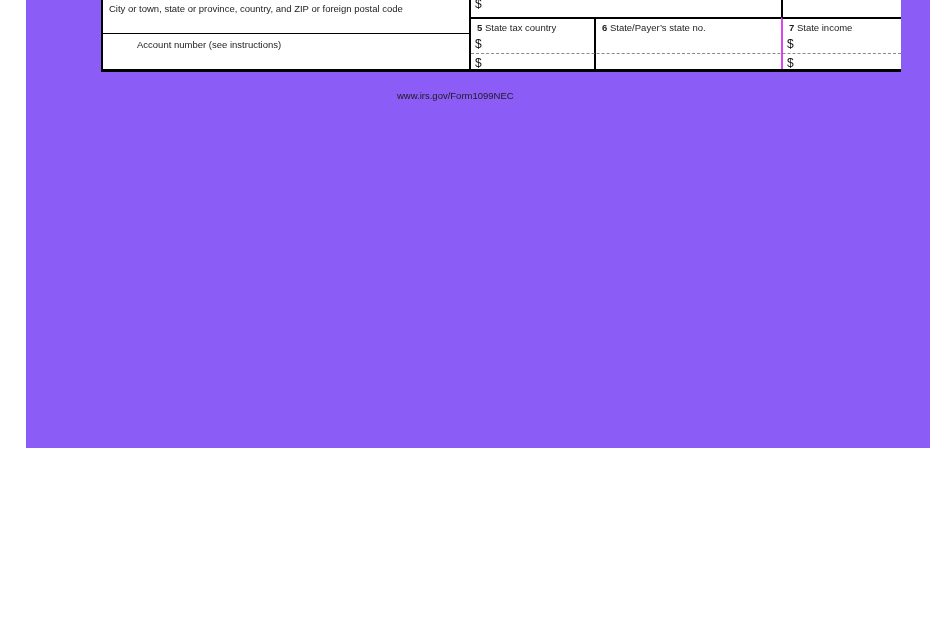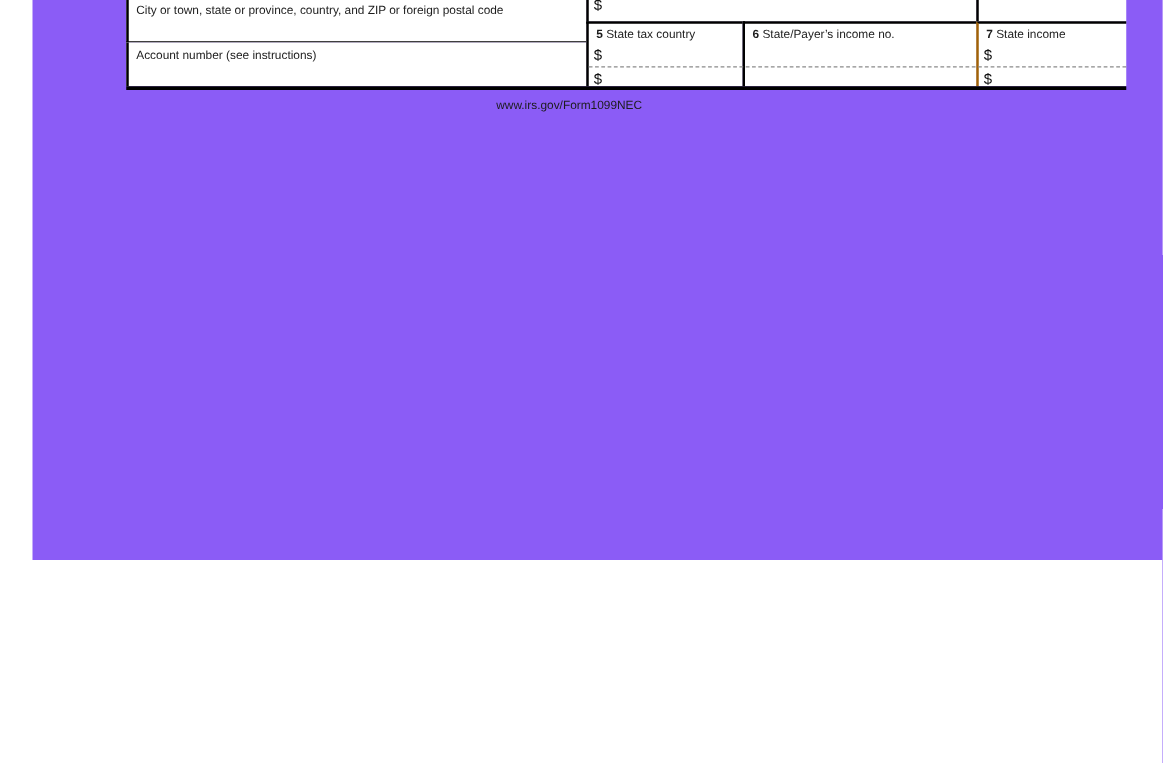--- a/index.html
+++ b/index.html
@@ -17,30 +17,30 @@
     display:block;
     font-size:9.5px;
     line-height:11px;
     color:#1c1c1c;
     padding:3px 4px 0 6px;
     white-space:nowrap;
   }
   .lbl b{font-weight:bold;}
   
   .cell-city{left:75px;top:0;width:368px;height:34px;border-left:2px solid #000;border-bottom:1px solid #000;}
-  .cell-account{left:75px;top:34px;width:368px;height:35px;border-left:2px solid #000;}
+  .cell-account{left:75px;top:34px;width:368px;height:35px;border-left:2px solid #000;padding-left:28px;}
   .cell-account .lbl{padding-top:5px;}
   
   .cell-amount4{left:443px;top:0;width:312px;height:17px;border-left:2px solid #000;overflow:hidden;}
   .cell-topright{left:755px;top:0;width:120px;height:17px;border-left:2px solid #000;}
   
   .col{top:17px;height:52px;border-top:2px solid #000;}
   .col5{left:443px;width:125px;border-left:2px solid #000;}
   .col6{left:568px;width:187px;border-left:2px solid #000;}
-  .col7{left:755px;width:120px;border-left:2px solid #a16207;}
+  .col7{left:755px;width:120px;border-left:2px solid #d946ef;}
   .dollar{
     position:absolute;
     font-size:12px;
     font-weight:normal;
     color:#111;
     left:4px;
     line-height:12px;
   }
   .dollar.top{top:-2px;}
   .dollar.r1{top:19px;}
@@ -54,21 +54,21 @@
   }
   
   .footer-form{
     position:absolute;left:75px;top:75px;
     font-size:9.5px;white-space:nowrap;
   }
   .footer-form .word{font-size:9.5px;vertical-align:baseline;}
   .footer-form .num{font-size:14.5px;font-weight:bold;letter-spacing:.3px;vertical-align:-1px;}
   .footer-form .rev{font-size:9.5px;}
   .footer-url{
-    position:absolute;left:371px;top:79px;
+    position:absolute;left:371px;top:90px;
     font-size:9.5px;white-space:nowrap;text-align:center;
   }
   .footer-dept{
     position:absolute;right:53px;top:79px;
     font-size:9.5px;white-space:nowrap;
   }
 </style>
 </head>
 <body>
 
@@ -86,21 +86,21 @@
   </div>
   <div class="cell cell-topright"></div>
 
   <div class="cell col col5">
     <span class="lbl"><b>5</b> <span>State tax country</span></span>
     <span class="dollar r1">$</span>
     <span class="dollar r2">$</span>
   </div>
 
   <div class="cell col col6">
-    <span class="lbl"><b>6</b> <span>State/Payer’s income no.</span></span>
+    <span class="lbl"><b>6</b> <span>State/Payer’s state no.</span></span>
   </div>
 
   <div class="cell col col7">
     <span class="lbl"><b>7</b> <span>State income</span></span>
     <span class="dollar r1">$</span>
     <span class="dollar r2">$</span>
   </div>
 
   <div class="dashed-line"></div>
 

